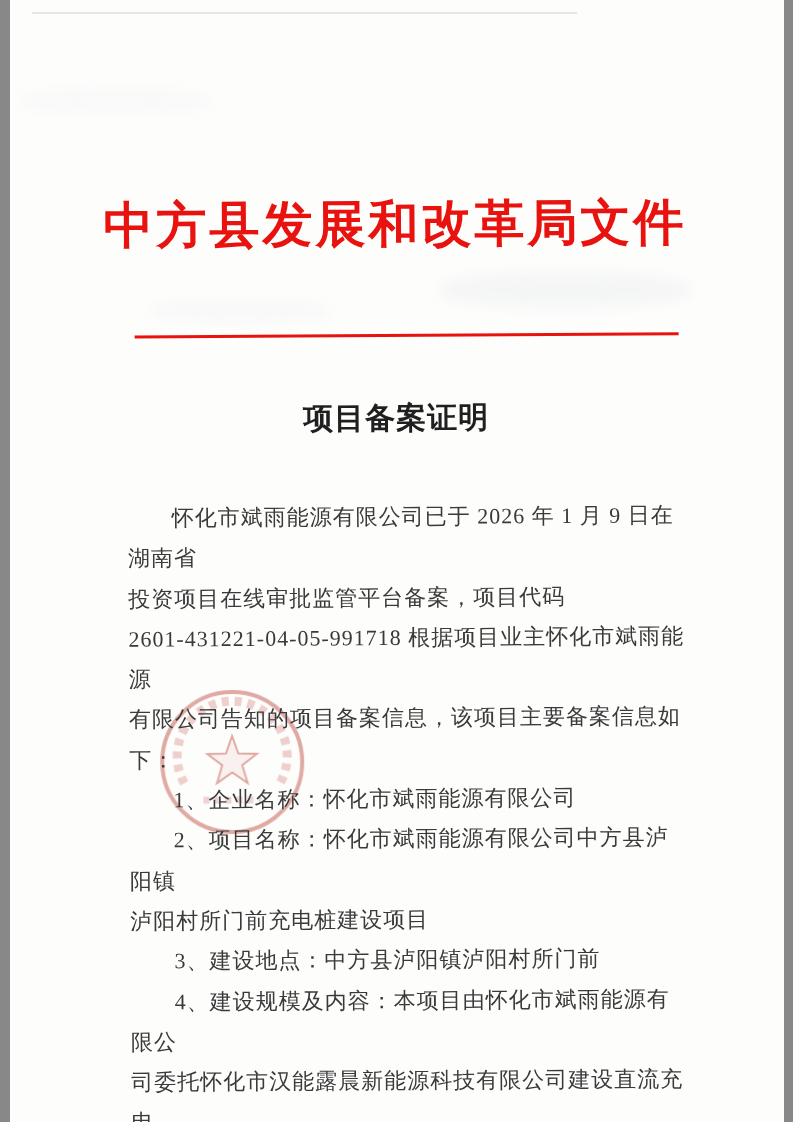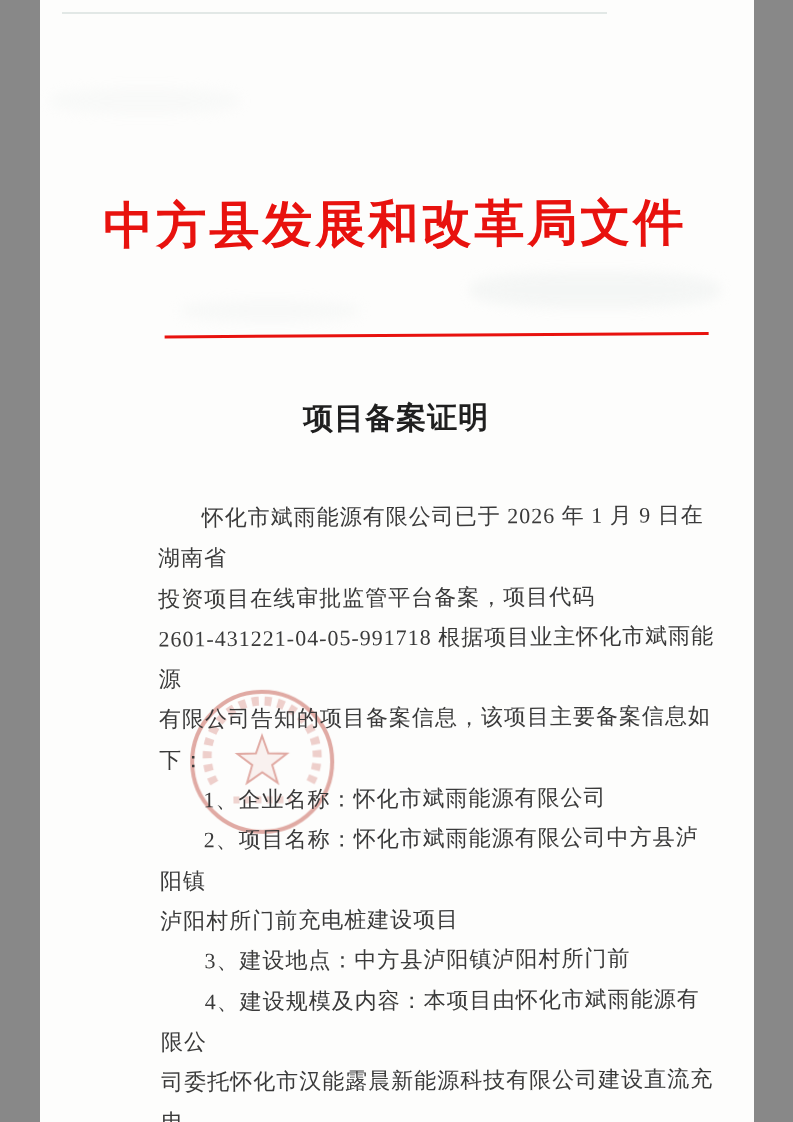--- a/index.html
+++ b/index.html
@@ -1,18 +1,18 @@
 <!DOCTYPE html>
 <html><head>
 <meta charset="utf-8">
 <style>
   html, body { margin: 0; padding: 0; background: #888; }
   .page {
     position: relative;
-    width: 714px;
+    width: 774px;
     height: 1122px;
     margin: 0 auto;
     background: #fdfdfc;
     overflow: hidden;
     font-family: "Liberation Serif", serif;
   }
   
   .scan-artifact-line {
     position: absolute;
     left: 22px; top: 12px;

